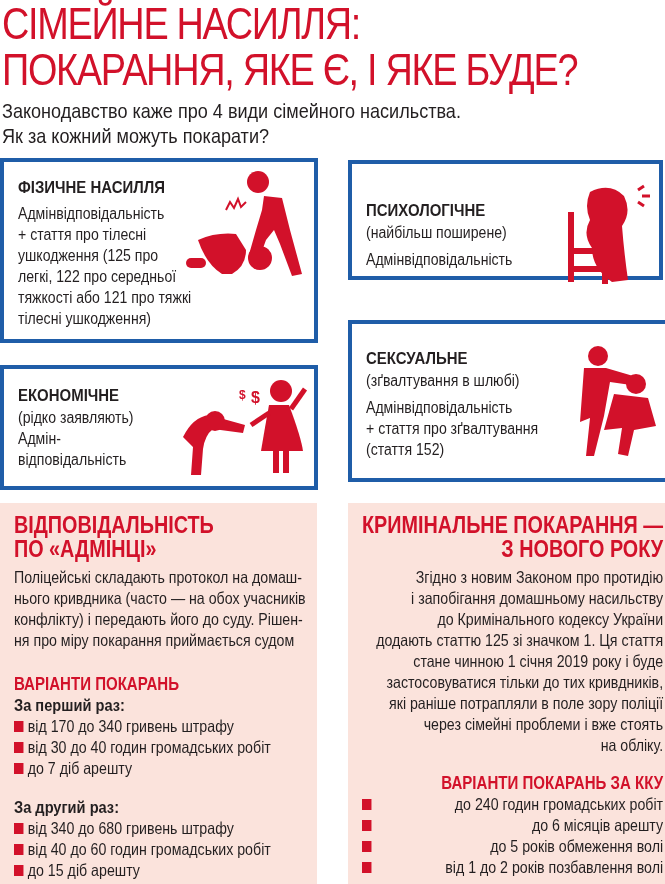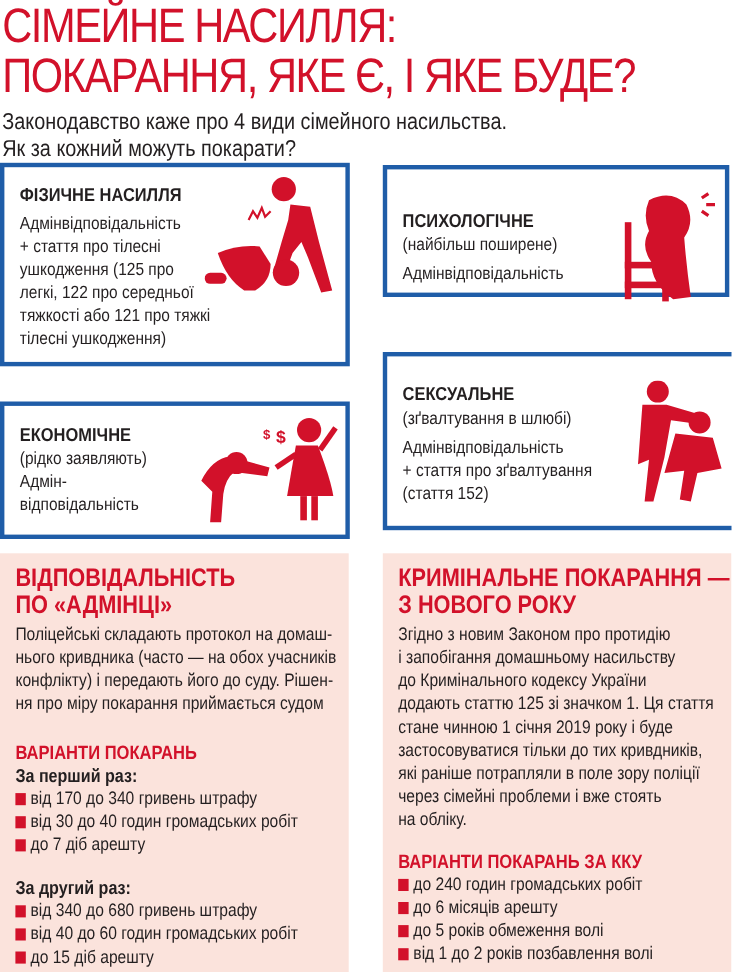--- a/index.html
+++ b/index.html
@@ -31,41 +31,41 @@
 
 <div class="title">
   <div>СІМЕЙНЕ НАСИЛЛЯ:</div>
   <div>ПОКАРАННЯ, ЯКЕ Є, І ЯКЕ БУДЕ?</div>
 </div>
 <div class="subtitle">
   <div>Законодавство каже про 4 види сімейного насильства.</div>
   <div>Як за кожний можуть покарати?</div>
 </div>
 
-<div class="box" style="left:0;top:148px;width:318px;height:185px;">
+<div class="box" style="left:0;top:158px;width:318px;height:185px;">
   <div class="txt" style="left:14px;top:15px;">
     <h3>ФІЗИЧНЕ НАСИЛЛЯ</h3>
     <p style="margin-top:4px;">Адмінвідповідальність</p>
     <p>+ стаття про тілесні</p>
     <p>ушкодження (125 про</p>
     <p>легкі, 122 про середньої</p>
     <p>тяжкості або 121 про тяжкі</p>
     <p>тілесні ушкодження)</p>
   </div>
   <svg style="left:182px;top:8px;" width="124" height="118" viewBox="0 0 124 118">
     <circle cx="72" cy="12" r="11" fill="#d2112a"></circle>
     <path d="M78 26 L96 28 L104 60 L116 104 L106 106 L94 74 L88 60 L80 70 L72 92 L62 88 L70 60 L76 40 Z" fill="#d2112a"></path>
     <path d="M40 40 l4 -8 l4 6 l4 -9 l3 8 l5 -5" stroke="#d2112a" stroke-width="2" fill="none"></path>
     <path d="M12 70 Q30 62 50 64 L60 80 Q60 96 46 104 L36 104 Q20 94 12 70 Z" fill="#d2112a"></path>
     <circle cx="74" cy="88" r="12" fill="#d2112a"></circle>
     <rect x="0" y="88" width="20" height="10" rx="5" fill="#d2112a"></rect>
   </svg>
 </div>
 
-<div class="box" style="left:348px;top:150px;width:315px;height:120px;">
+<div class="box" style="left:348px;top:160px;width:315px;height:120px;">
   <div class="txt" style="left:14px;top:36px;">
     <h3>ПСИХОЛОГІЧНЕ</h3>
     <p>(найбільш поширене)</p>
     <p style="margin-top:6px;">Адмінвідповідальність</p>
   </div>
   <svg style="left:210px;top:18px;" width="100" height="105" viewBox="0 0 100 105">
     <rect x="6" y="30" width="6" height="70" fill="#d2112a"></rect>
     <rect x="6" y="66" width="38" height="6" fill="#d2112a"></rect>
     <rect x="6" y="84" width="38" height="6" fill="#d2112a"></rect>
     <rect x="40" y="66" width="6" height="36" fill="#d2112a"></rect>
@@ -129,21 +129,21 @@
     </ul>
     <h5 style="margin-top:18px;">За другий раз:</h5>
     <ul>
       <li><span class="sq"></span><span>від 340 до 680 гривень штрафу</span></li>
       <li><span class="sq"></span><span>від 40 до 60 годин громадських робіт</span></li>
       <li><span class="sq"></span><span>до 15 діб арешту</span></li>
     </ul>
   </div>
 </div>
 
-<div class="panel" style="left:348px;top:503px;width:317px;height:381px;">
+<div class="panel" style="left:348px;top:503px;width:317px;height:381px;text-align:right;">
   <div class="inner">
     <h2>КРИМІНАЛЬНЕ ПОКАРАННЯ —</h2>
     <h2>З НОВОГО РОКУ</h2>
     <p>Згідно з новим Законом про протидію</p>
     <p style="margin-top:0;">і запобігання домашньому насильству</p>
     <p style="margin-top:0;">до Кримінального кодексу України</p>
     <p style="margin-top:0;">додають статтю 125 зі значком 1. Ця стаття</p>
     <p style="margin-top:0;">стане чинною 1 січня 2019 року і буде</p>
     <p style="margin-top:0;">застосовуватися тільки до тих кривдників,</p>
     <p style="margin-top:0;">які раніше потрапляли в поле зору поліції</p>

